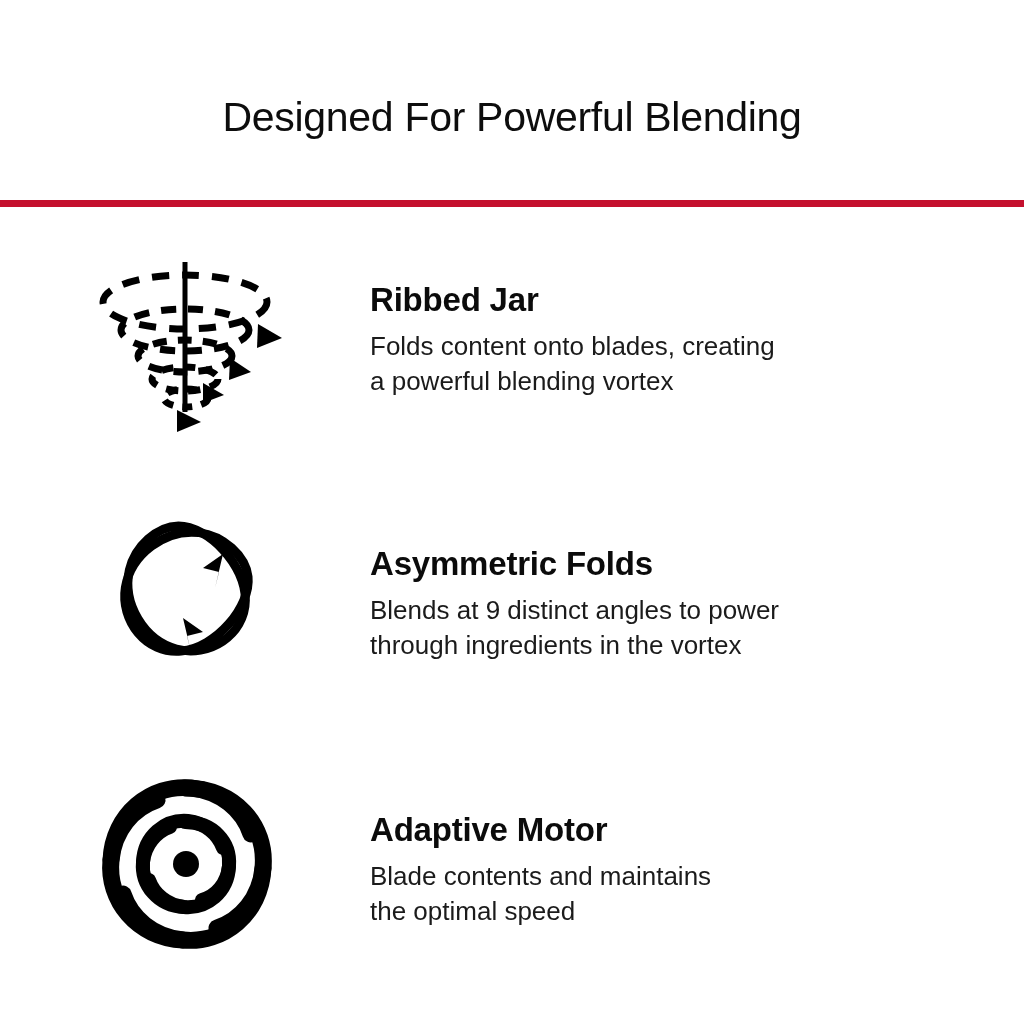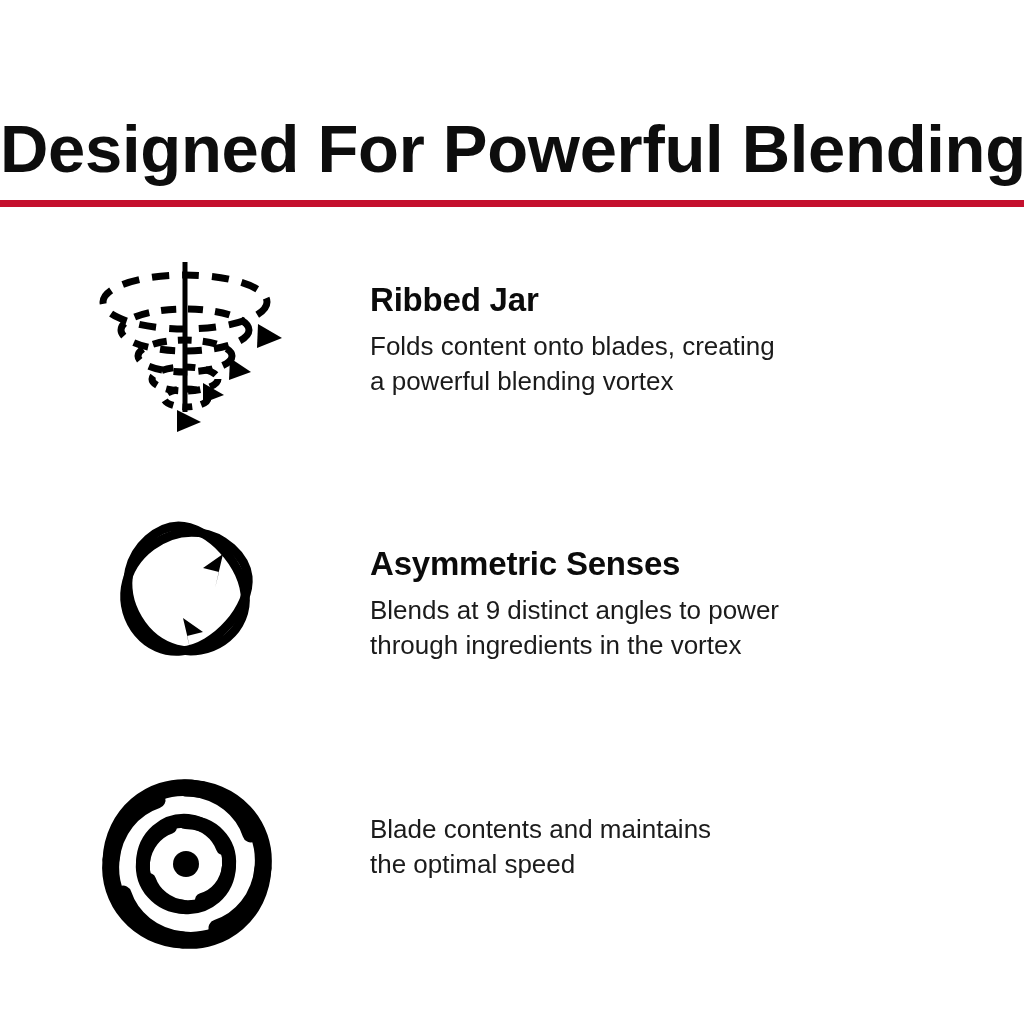--- a/index.html
+++ b/index.html
@@ -29,22 +29,22 @@
     width: 1024px;
     height: 200px;
   }
   #page-title {
     position: absolute;
     left: 0;
     right: 0;
     top: 68px;
     text-align: center;
     font-family: "Liberation Sans", "DejaVu Sans", sans-serif;
-    font-size: 67px;
-    font-weight: 700;
+    font-size: 41px;
+    font-weight: 400;
     letter-spacing: -0.3px;
     color: #0d0d0d;
     line-height: 1.08;
     white-space: nowrap;
   }
   #title-divider {
     position: absolute;
     left: 0;
     top: 200px;
     width: 1024px;
@@ -175,21 +175,21 @@
                      C 82 8, 112 8, 128 22" transform="rotate(42 90 74)"></path>
           </g>
 
           <g fill="#000000">
             <polygon points="128,38 108,52 124,56 120,72"></polygon>
             <polygon points="104,134 84,120 100,116 96,100" transform="rotate(180 96 118)"></polygon>
           </g>
         </svg>
       </div>
       <div class="feature-text">
-        <div class="feature-title">Asymmetric Senses</div>
+        <div class="feature-title">Asymmetric Folds</div>
         <div class="feature-desc">Blends at 9 distinct angles to power
 through ingredients in the vortex</div>
       </div>
     </div>
 
     <div class="feature-row row-2">
       <div class="feature-icon-wrap">
         <svg width="180" height="175" viewBox="0 0 180 175" aria-hidden="true">
           <g fill="none" stroke="#000000" stroke-linecap="round">
 
@@ -201,19 +201,20 @@
             <path d="M90 46 C 118 46, 136 66, 134 90 C 132 108, 121 120, 107 124" stroke-width="14"></path>
             <path d="M134 90 C 133 116, 112 133, 89 131 C 72 129, 59 118, 54 104" stroke-width="14"></path>
             <path d="M89 131 C 63 130, 46 109, 48 86 C 50 69, 61 56, 75 51" stroke-width="14"></path>
             <path d="M48 86 C 49 60, 70 43, 93 45 C 110 47, 123 58, 128 72" stroke-width="14"></path>
           </g>
 
           <circle cx="91" cy="88" r="13" fill="#000000"></circle>
         </svg>
       </div>
       <div class="feature-text">
+        <div class="feature-title">Adaptive Motor</div>
         <div class="feature-desc">Blade contents and maintains
 the optimal speed</div>
       </div>
     </div>
 
   </div>
 </div>
 
 </body></html>

